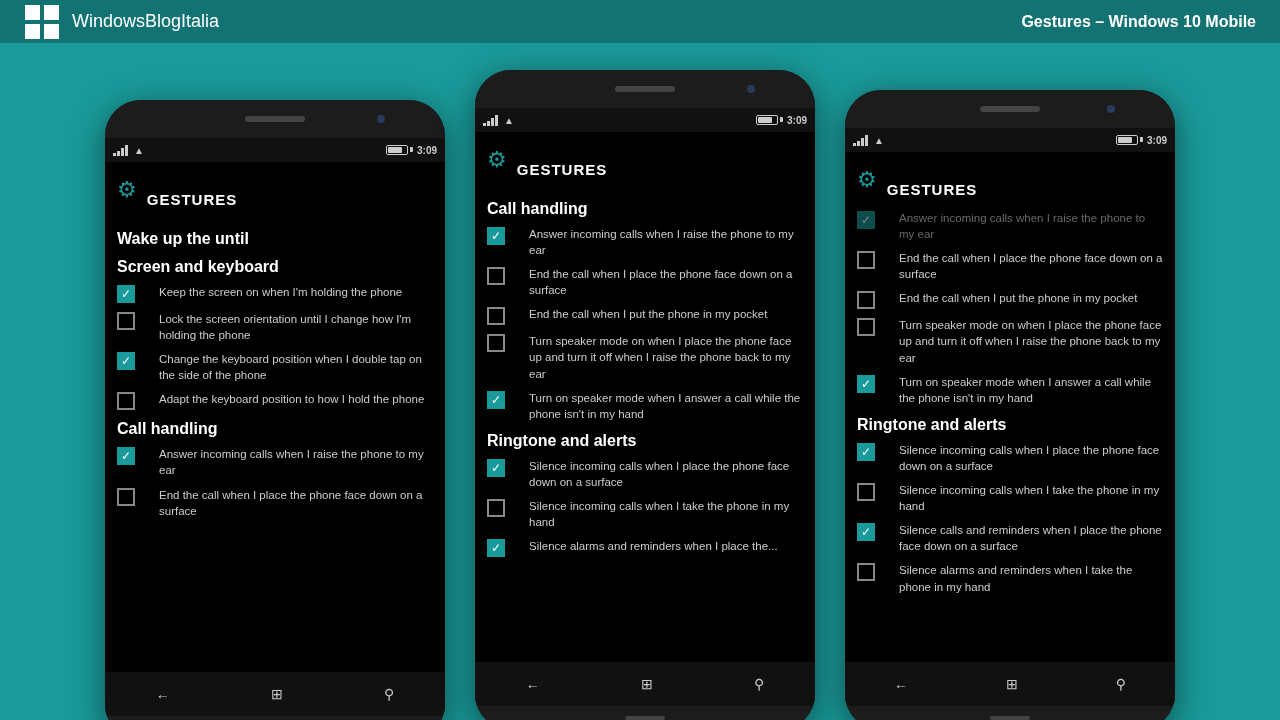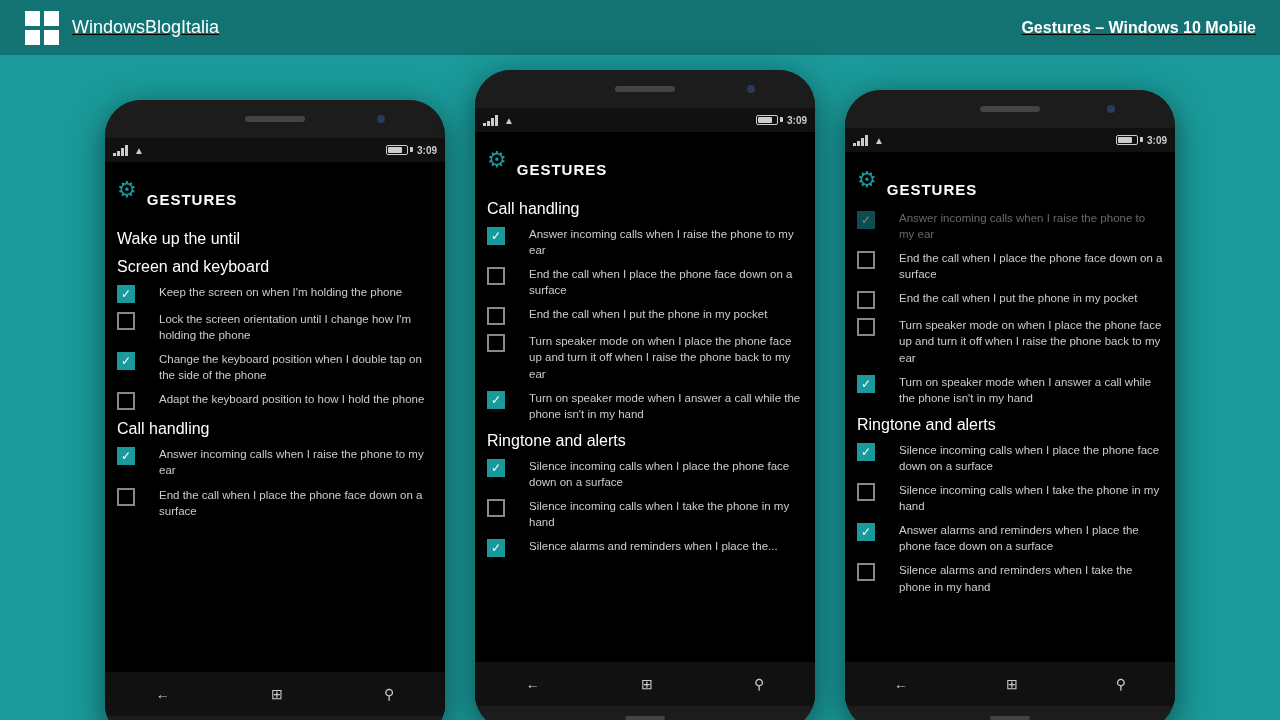--- a/index.html
+++ b/index.html
@@ -9,27 +9,26 @@
       background-color: #1a9a9a;
       font-family: 'Segoe UI', Arial, sans-serif;
       overflow: hidden;
       position: relative;
     }
 
     
     .header {
       position: absolute;
       top: 0; left: 0; right: 0;
-      height: 55px;
+      height: 43px;
       background: rgba(0,0,0,0.25);
       display: flex;
       align-items: center;
       justify-content: space-between;
       padding: 0 24px;
-      text-decoration: underline;
     }
     .header-left {
       display: flex;
       align-items: center;
       gap: 12px;
     }
     .win-logo {
       width: 36px;
       height: 36px;
     }
@@ -215,21 +214,21 @@
     .content {
       flex: 1;
       overflow: hidden;
       padding: 6px 12px 0 12px;
       background: #000;
       color: #fff;
     }
 
     .section-title {
       font-size: 16px;
-      font-weight: 400;
+      font-weight: 700;
       color: #fff;
       margin: 10px 0 8px 0;
     }
 
     .setting-item {
       display: flex;
       align-items: flex-start;
       gap: 24px;
       margin-bottom: 8px;
     }
@@ -514,21 +513,21 @@
         <div class="setting-item">
           <div class="checkbox checked"></div>
           <span class="setting-text">Silence incoming calls when I place the phone face down on a surface</span>
         </div>
         <div class="setting-item">
           <div class="checkbox"></div>
           <span class="setting-text">Silence incoming calls when I take the phone in my hand</span>
         </div>
         <div class="setting-item">
           <div class="checkbox checked"></div>
-          <span class="setting-text">Answer alarms and reminders when I place the phone face down on a surface</span>
+          <span class="setting-text">Silence calls and reminders when I place the phone face down on a surface</span>
         </div>
         <div class="setting-item">
           <div class="checkbox"></div>
           <span class="setting-text">Silence alarms and reminders when I take the phone in my hand</span>
         </div>
       </div>
       <div class="phone-nav">
         <span class="nav-btn">←</span>
         <span class="nav-btn">⊞</span>
         <span class="nav-btn">⚲</span>

